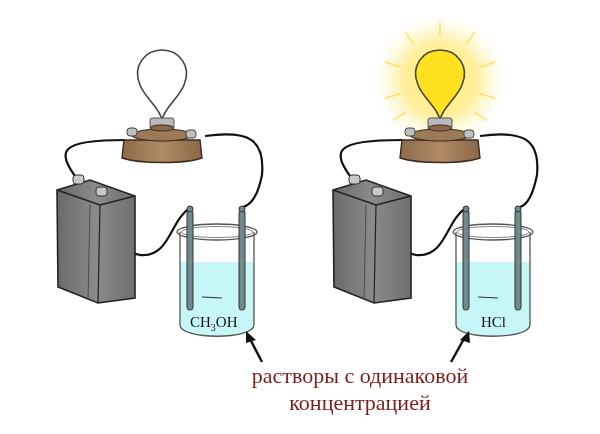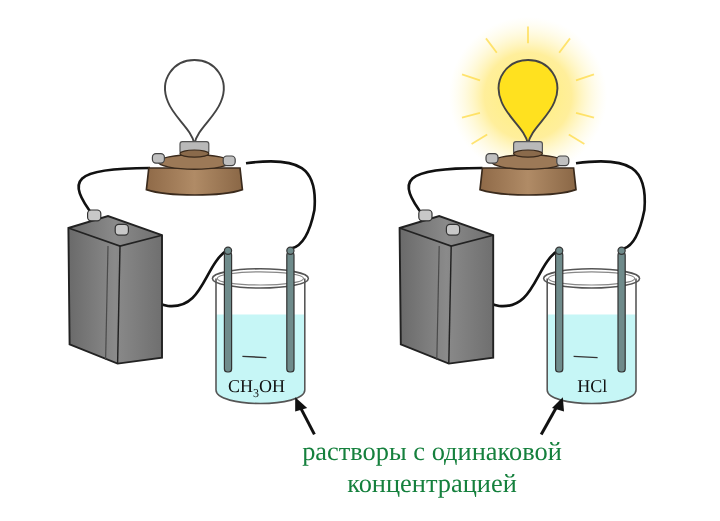--- a/index.html
+++ b/index.html
@@ -1,21 +1,21 @@
 <!DOCTYPE html>
 <html><head>
 <meta charset="utf-8">
 <style>
   html, body { margin: 0; padding: 0; background: #ffffff; }
   body { width: 600px; height: 434px; position: relative; overflow: hidden; }
   svg { position: absolute; left: 0; top: 0; }
   .label-formula { font-family: "Liberation Serif", "DejaVu Serif", serif; font-size: 15px; fill: #111; }
   .caption {
     position: absolute; left: 200px; width: 320px; text-align: center;
-    font-family: "Liberation Serif", "DejaVu Serif", serif; font-size: 22px; color: #15803d;
+    font-family: "Liberation Serif", "DejaVu Serif", serif; font-size: 22px; color: #7f1d1d;
     line-height: 27px;
   }
 </style>
 </head>
 <body>
 
 <svg width="600" height="434" viewBox="0 0 600 434">
   <defs>
     <radialGradient id="glow" cx="50%" cy="50%" r="50%">
       <stop offset="0%" stop-color="#fff176" stop-opacity="1"></stop>

